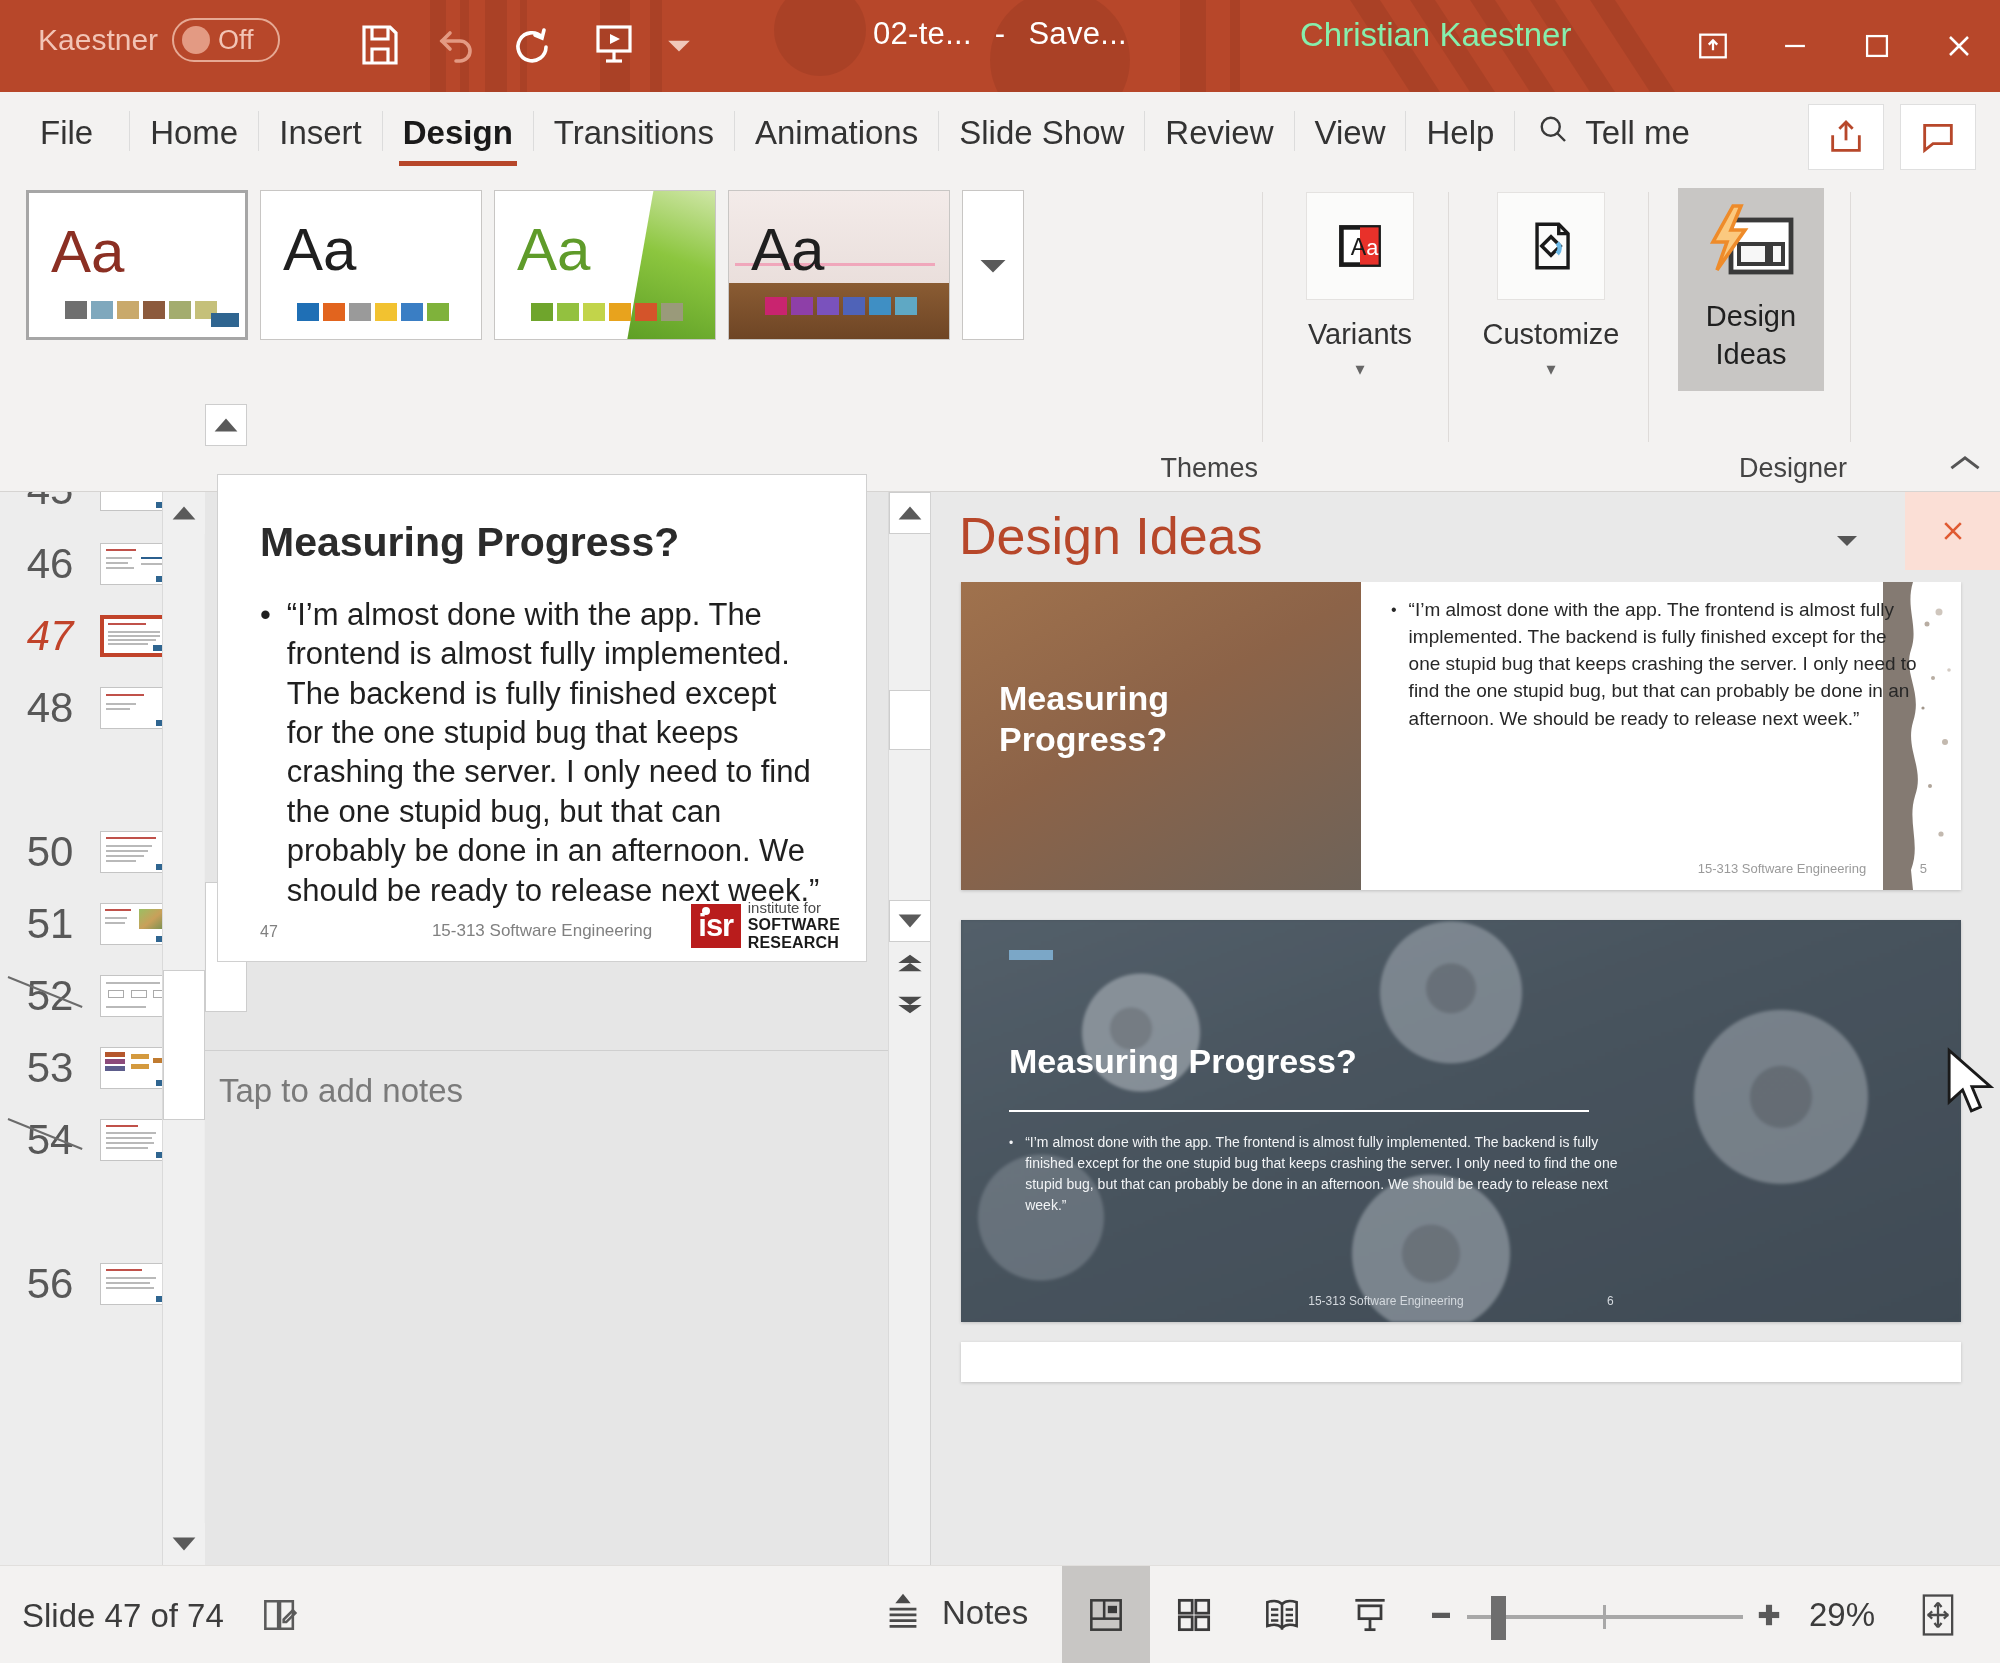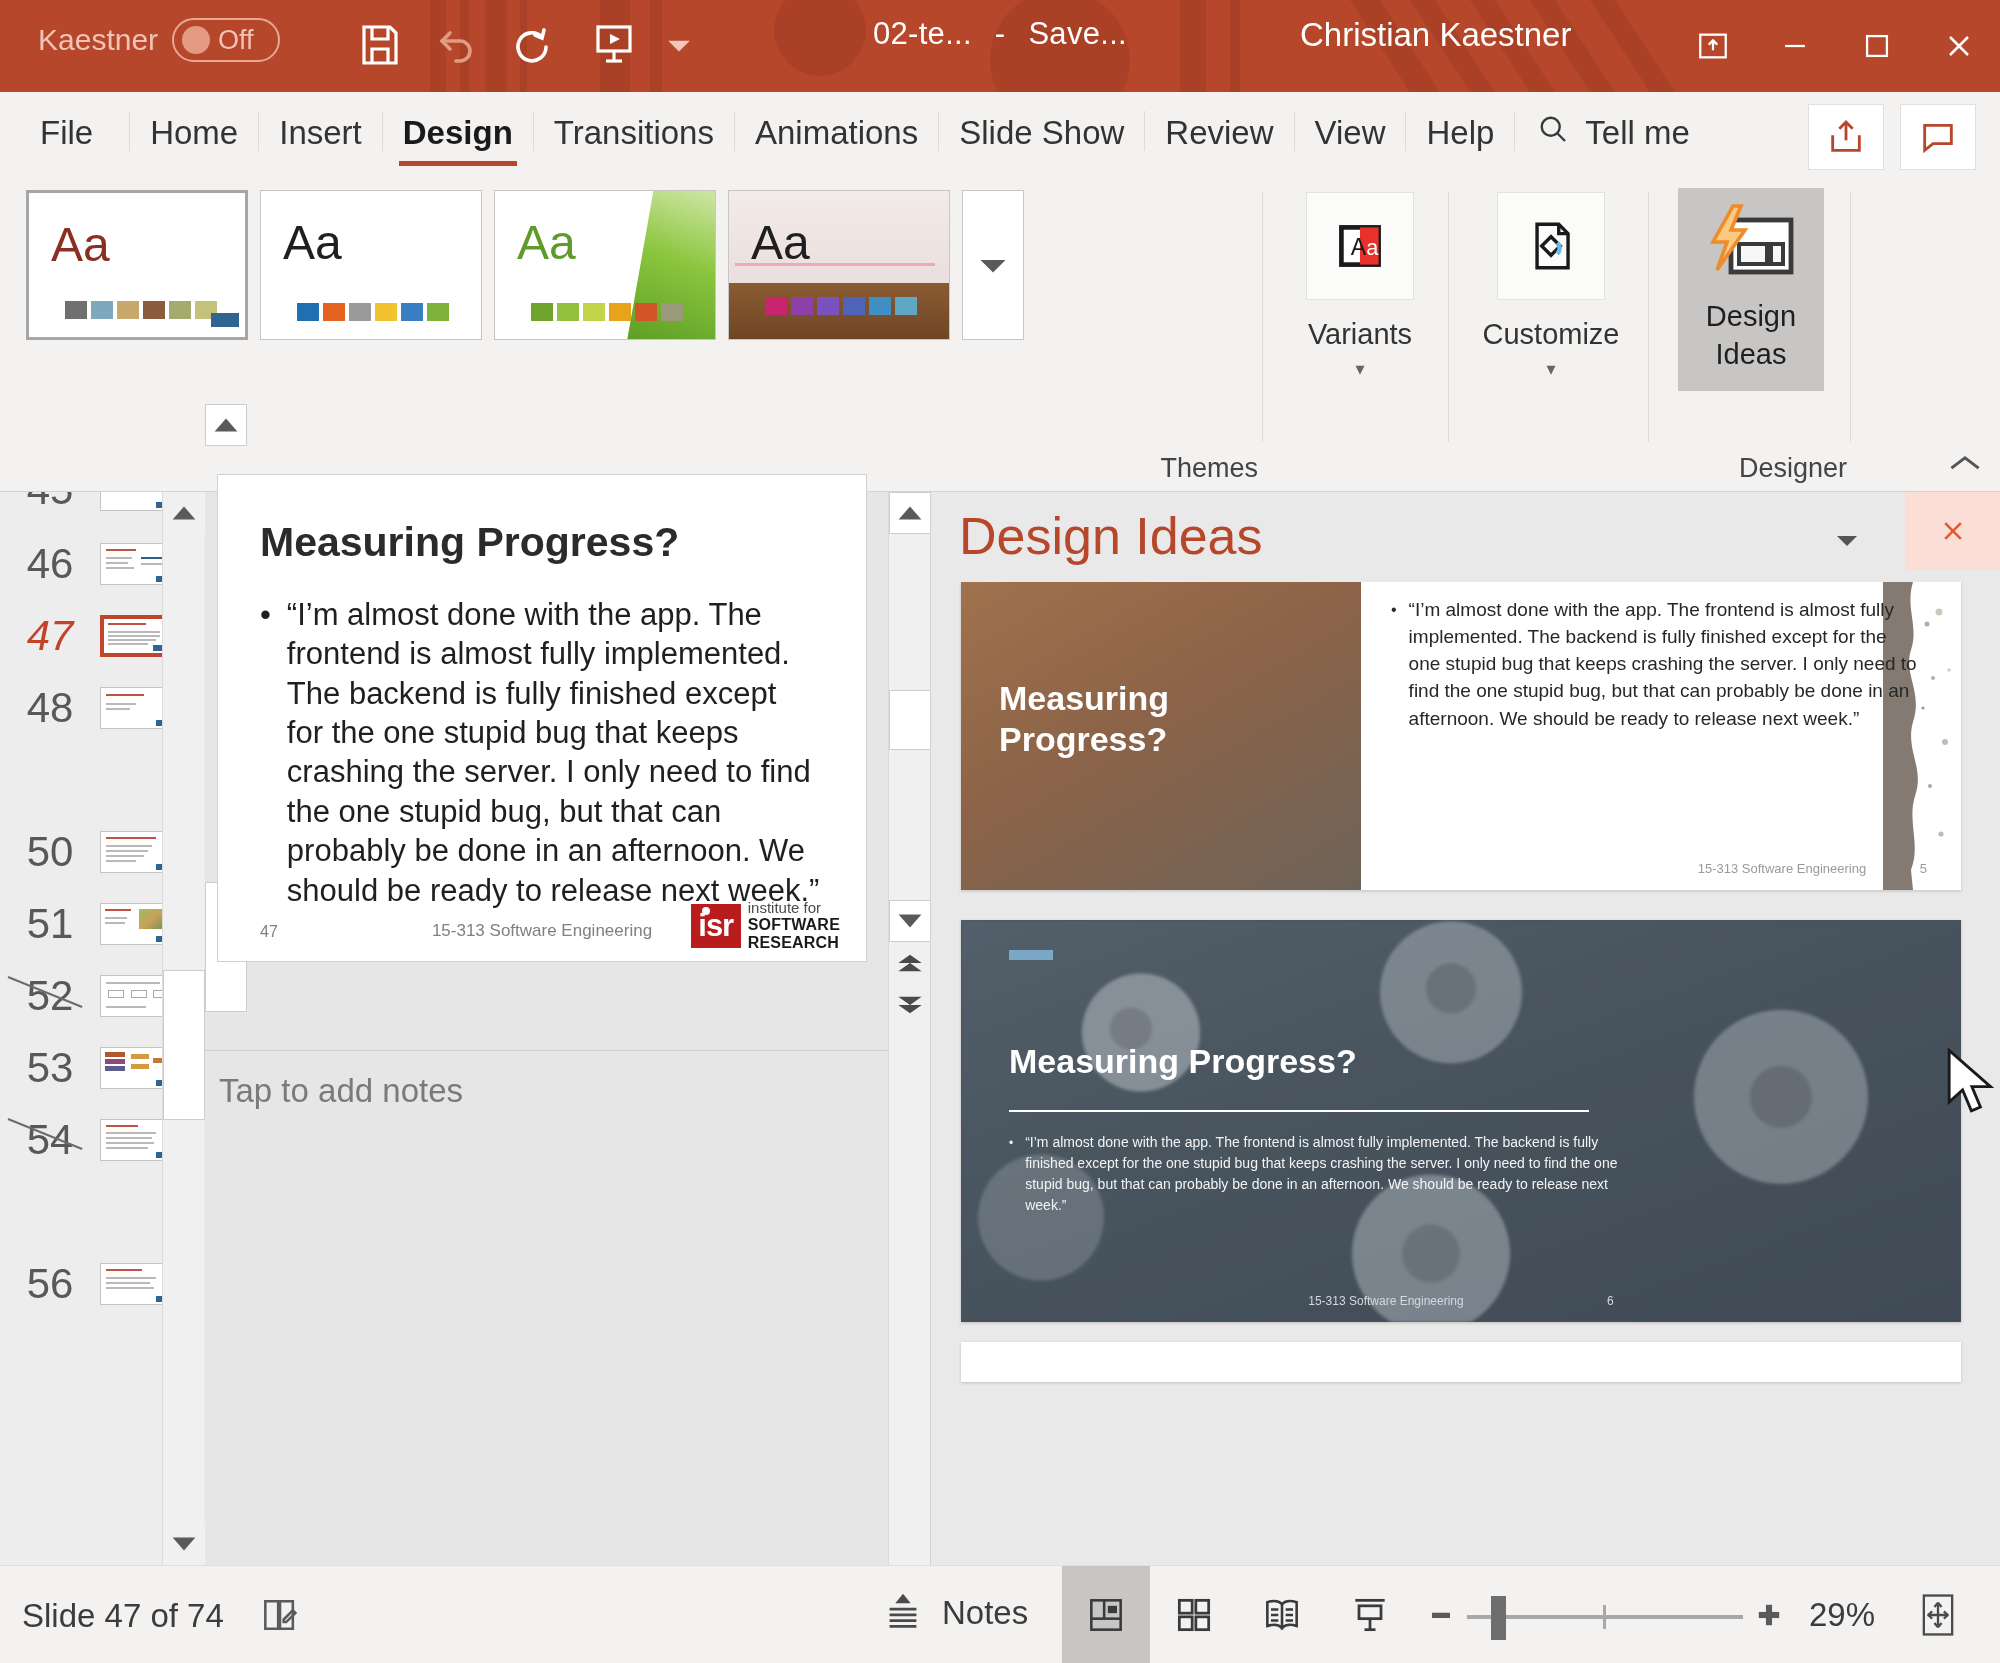--- a/index.html
+++ b/index.html
@@ -38,21 +38,21 @@
     width: 70px; height: 66px; display: flex; align-items: center; justify-content: center;
   }
   .qat-drop { width: 44px; height: 66px; display: flex; align-items: center; justify-content: center; }
 
   .win-title {
     position: absolute; left: 0; top: 16px; width: 2000px; text-align: center;
     color: #ffffff; font-size: 31px; letter-spacing: .3px;
   }
   .win-title .sep { padding: 0 14px; }
   .win-user {
-    position: absolute; left: 1300px; top: 16px; color: #ffffff; font-size: 33px;
+    position: absolute; left: 1300px; top: 16px; color: #86efac; font-size: 33px;
   }
   .win-ctrl { position: absolute; top: 0; height: 92px; display: flex; align-items: center; }
   .win-ctrl > div {
     width: 82px; height: 92px; display: flex; align-items: center; justify-content: center;
     color: #fff;
   }
 
   
   .ribbon-tabs {
     position: absolute; left: 0; top: 92px; width: 2000px; height: 78px;
@@ -90,21 +90,21 @@
   }
   .group-divider { position: absolute; top: 22px; width: 1px; height: 250px; background: #dedbd9; }
 
   .themes { left: 18px; width: 1240px; }
   .theme-strip { position: absolute; left: 8px; top: 20px; display: flex; gap: 12px; }
   .theme-thumb {
     width: 222px; height: 150px; border: 1px solid #c8c6c4; background: #fff;
     position: relative; overflow: hidden;
   }
   .theme-thumb.sel { border: 3px solid #a6a6a6; box-shadow: 0 0 0 2px #fff inset; }
-  .theme-aa { position: absolute; left: 22px; top: 24px; font-size: 48px; }
+  .theme-aa { position: absolute; left: 22px; top: 24px; font-size: 60px; }
   .theme-swatches { position: absolute; left: 36px; bottom: 18px; display: flex; gap: 4px; }
   .theme-swatches i { width: 22px; height: 18px; display: block; }
   .theme-more {
     width: 62px; height: 150px; background: #fff; border: 1px solid #c8c6c4;
     display: flex; align-items: center; justify-content: center;
   }
 
   .variants { left: 1270px; width: 180px; }
   .customize { left: 1455px; width: 192px; }
   .designer { left: 1655px; width: 192px; }

